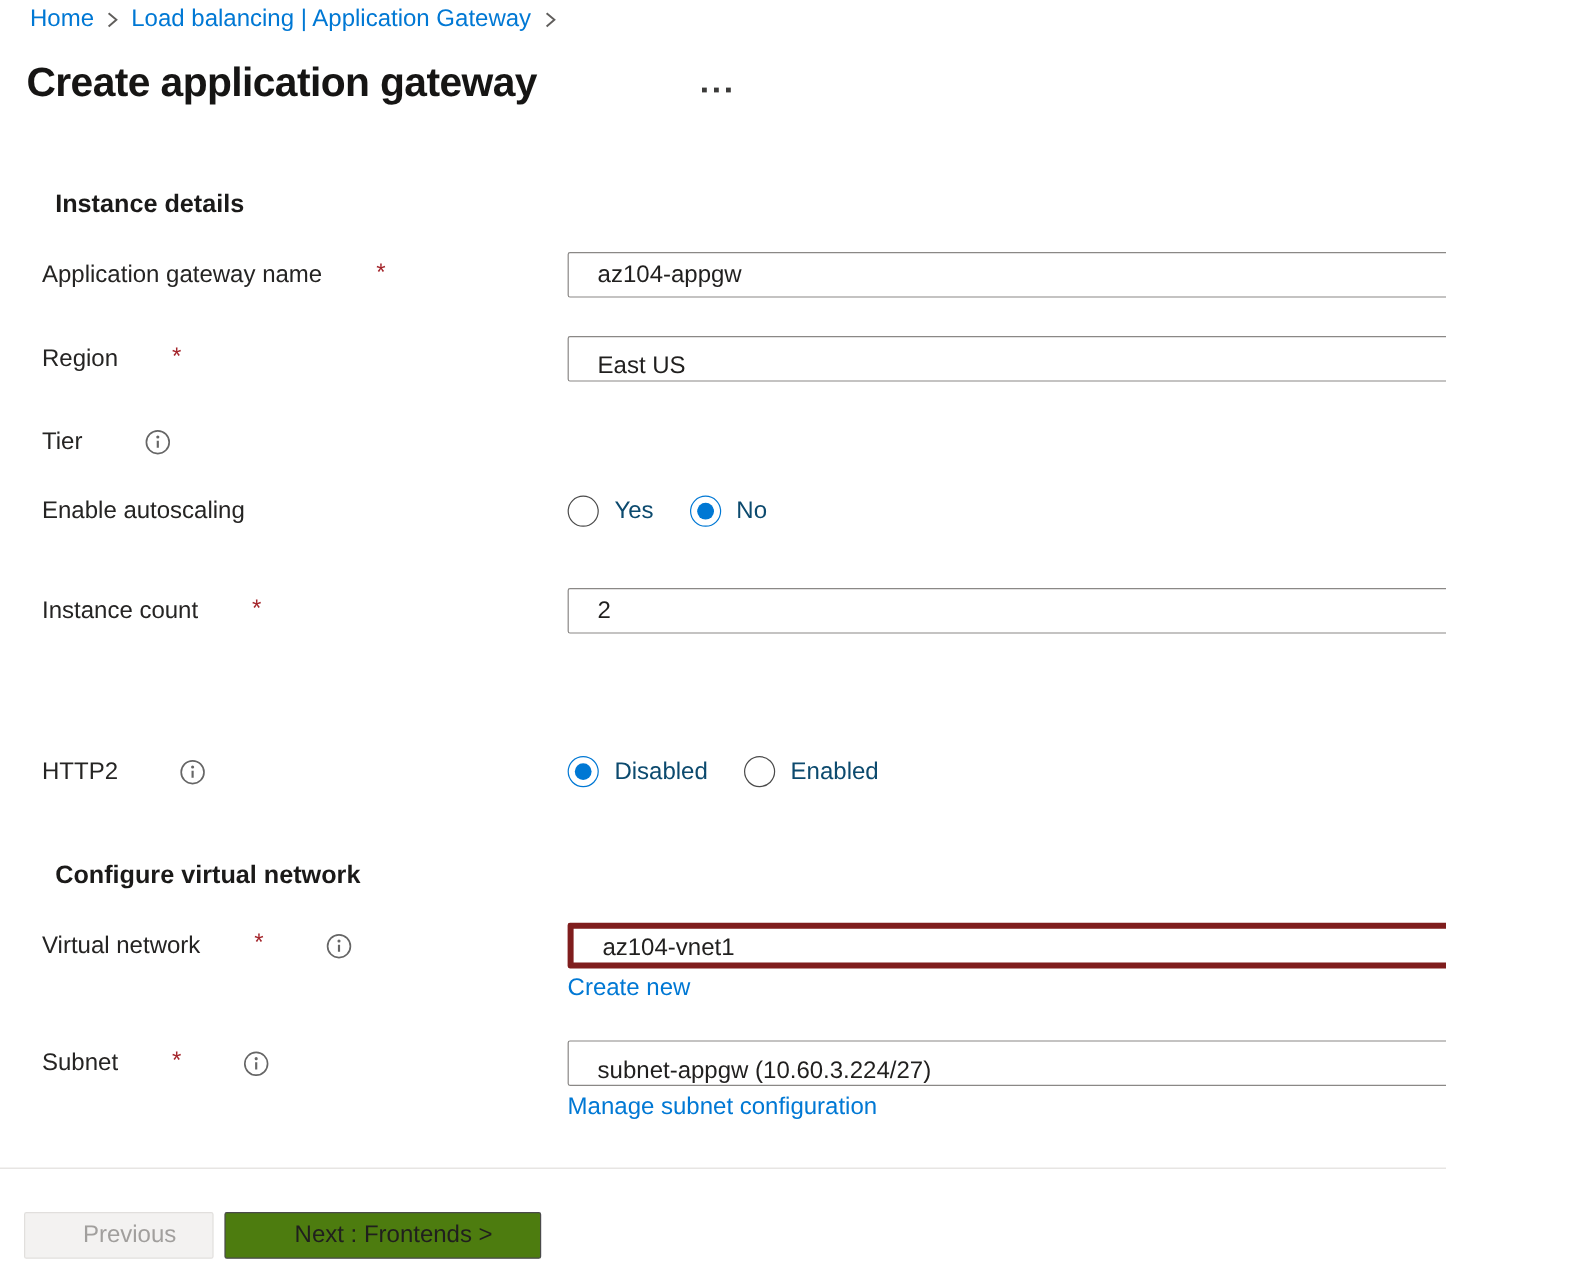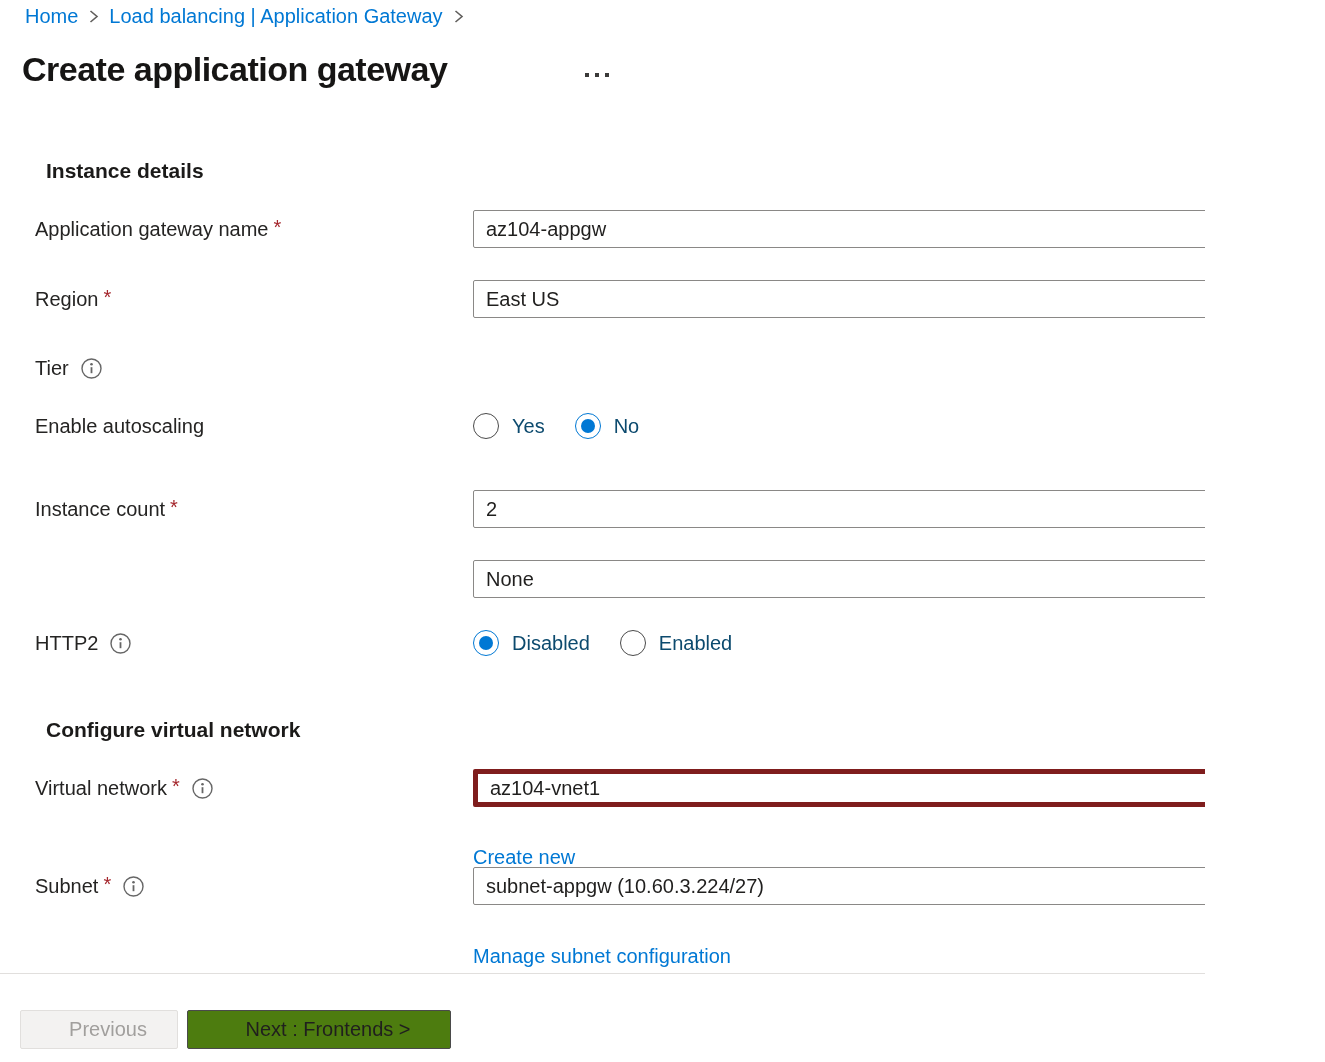--- a/index.html
+++ b/index.html
@@ -12,37 +12,37 @@
   .breadcrumb { position:absolute; left:25px; top:5px; display:flex; align-items:center; font-size:20px; }
   .breadcrumb a { color:#0078d4; text-decoration:none; cursor:pointer; }
   .crumb-sep { margin:0 10px; display:inline-flex; align-items:center; }
   
   .page-title { position:absolute; left:22px; top:50px; font-size:34px; font-weight:700; color:#161514; letter-spacing:-0.5px; }
   .ellipsis-btn { position:absolute; left:580px; top:66px; width:34px; height:18px; display:flex; align-items:center; justify-content:center; gap:6px; cursor:pointer; }
   .ellipsis-btn i { width:4px; height:4px; background:#3b3a39; display:block; }
   
   .sec { position:absolute; left:35px; font-size:21px; font-weight:700; color:#1b1a19;margin-left:11px; }
   
-  .lbl { position:absolute; left:35px; font-size:20px; color:#252423; display:flex; align-items:center; height:38px; white-space:nowrap; }
+  .lbl { position:absolute; left:35px; font-size:20px; color:#252423; display:flex; align-items:center; height:38px; white-space:nowrap;gap:40px; }
   .req { color:#a4262c; margin-left:5px; position:relative; top:-2px; }
   .info-icon { margin-left:11px; display:inline-flex; cursor:pointer; }
   
-  .fld { position:absolute; left:473px; width:824px; height:38px; border:1px solid #8a8886; border-radius:2px; background:#fff; display:flex; align-items:center; padding:0 12px; font-size:20px; color:#201f1e; }
-  .fld.dropdown { cursor:pointer; justify-content:space-between; }
+  .fld { position:absolute; left:473px; width:824px; height:38px; border:1px solid #8a8886; border-radius:2px; background:#fff; display:flex; align-items:center; padding:0 24px; font-size:20px; color:#201f1e; }
+  .fld.dropdown { cursor:pointer; justify-content:space-between;align-items:flex-end; }
   .fld.focus-purple { border:5px solid #7f1d1d; }
   .fld input { border:none; outline:none; font:inherit; color:#201f1e; flex:1 1 auto; min-width:0; background:transparent; }
   .fld .right-ic { flex:0 0 auto; display:inline-flex; margin-left:8px; }
   
   .radio-group { position:absolute; left:473px; display:flex; align-items:center; font-size:20px; color:#0c4a6e; }
   .radio { width:26px; height:26px; border-radius:50%; border:1px solid #4a4a4a; background:#fff; cursor:pointer; position:relative; flex:0 0 auto; }
   .radio.sel { border:1.5px solid #0078d4; }
   .radio.sel::after { content:""; position:absolute; inset:5px; border-radius:50%; background:#0078d4; }
   .radio-label { margin:0 30px 0 13px; }
   
-  .link { position:absolute; left:473px; font-size:20px; color:#0078d4; text-decoration:none; cursor:pointer;margin-top:34px; }
+  .link { position:absolute; left:473px; font-size:20px; color:#0078d4; text-decoration:none; cursor:pointer; }
   
   .divider { position:absolute; left:0; top:973px; width:1325px; height:1px; background:#e1dfdd; }
   .btn { position:absolute; top:1010px; height:39px; font-size:20px; border-radius:2px; display:flex; align-items:center; justify-content:center; font-family:inherit;padding-left:18px; }
   .btn-prev { left:20px; width:158px; background:#f3f2f1; border:1px solid #e1dfdd; color:#a19f9d; }
   .btn-next { left:187px; width:264px; background:#4d7c0f; border:1px solid #4a4a4a; color:#201f1e; cursor:pointer; }
 </style>
 </head>
 <body>
 
 <div id="app">
@@ -119,28 +119,20 @@
   </div>
 
   <div class="lbl" style="top:490px">
     <span>Instance count</span>
     <span class="req">*</span>
   </div>
   <div class="fld" style="top:490px">
     <input type="text" value="2" style="">
   </div>
 
-  <div class="fld dropdown" style="top:560px">
-    <span>None</span>
-    <span class="right-ic">
-      <svg width="24" height="13" viewBox="0 0 24 13">
-          <path d="M2 1.5 L12 11 L22 1.5" fill="none" stroke="#3b3a39" stroke-width="2"></path>
-        </svg>
-    </span>
-  </div>
 
   <div class="lbl" style="top:630px;height:26px">
     <span>HTTP2</span>
     <span class="info-icon">
       <svg width="23" height="23" viewBox="0 0 23 23">
           <circle cx="11.5" cy="11.5" r="9.5" fill="none" stroke="#666666" stroke-width="1.4"></circle>
           <circle cx="11.5" cy="7.2" r="1.3" fill="#666666"></circle>
           <path d="M11.5 10.2 L11.5 16.2" stroke="#666666" stroke-width="1.8"></path>
         </svg>
     </span>

